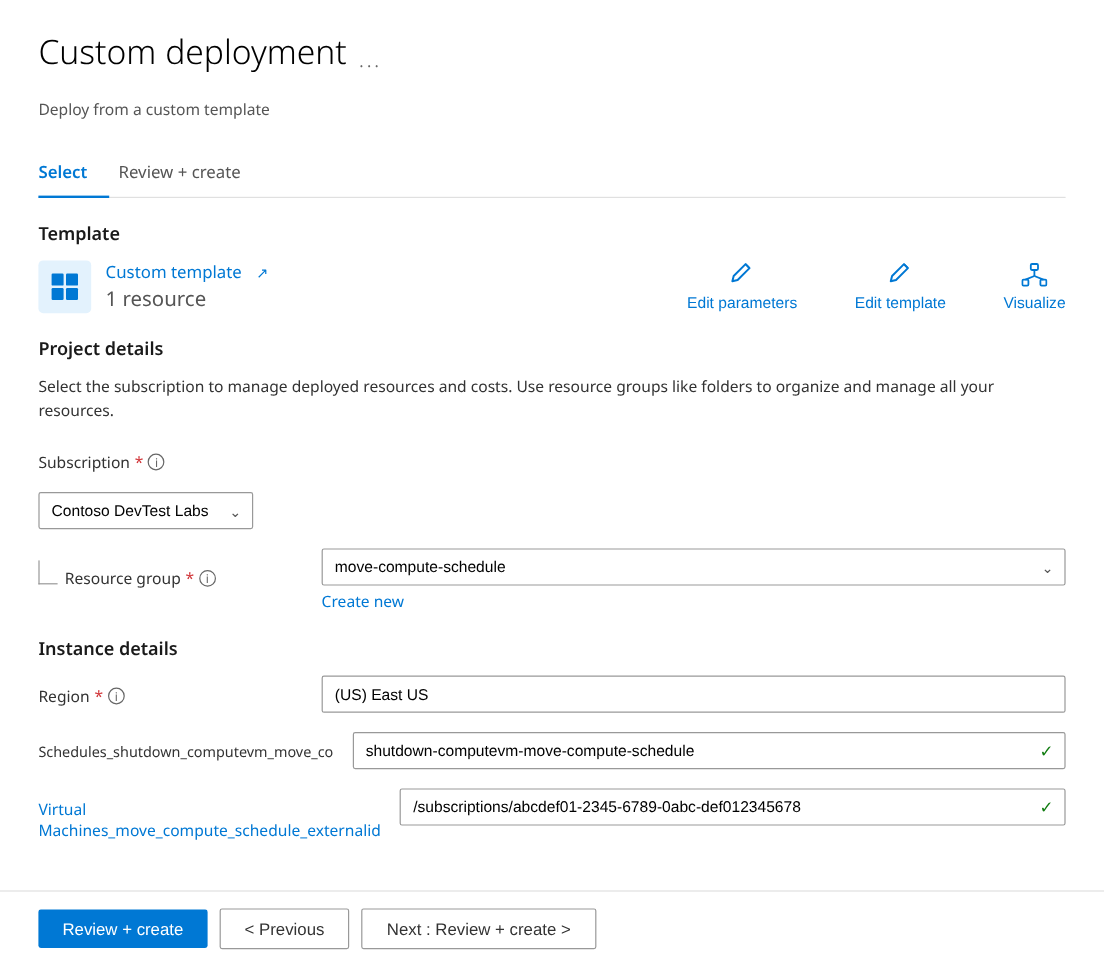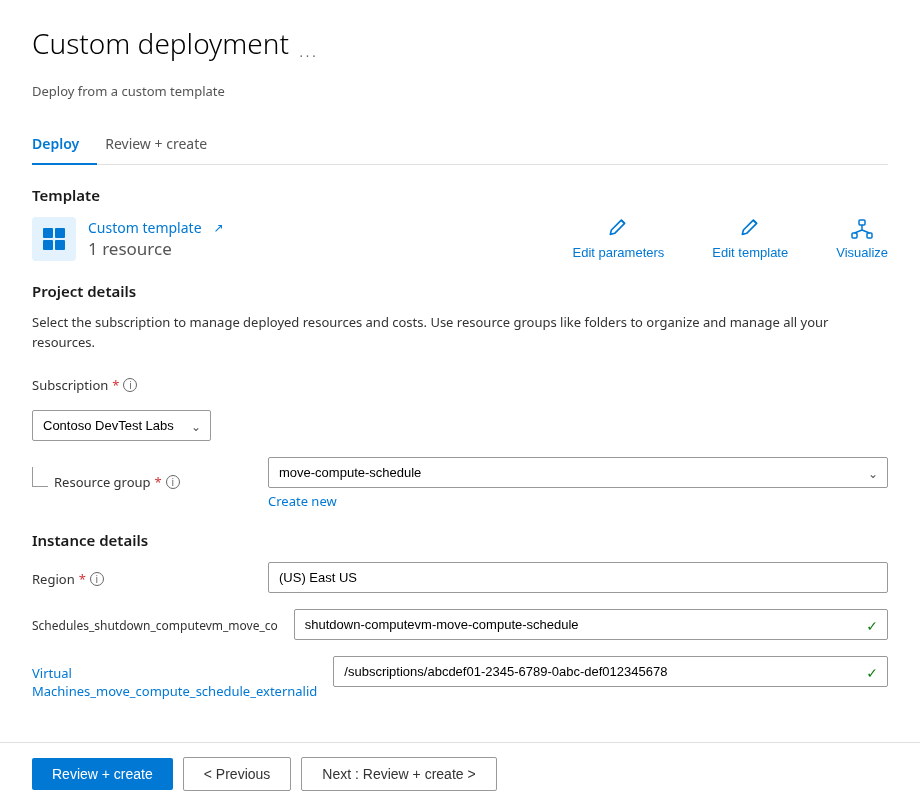--- a/index.html
+++ b/index.html
@@ -291,21 +291,21 @@
 
     <div style="display:flex; align-items:center; gap:10px;">
       <h1 class="page-title">
         <span>Custom deployment</span>
         <span class="ellipsis">...</span>
       </h1>
     </div>
     <div class="page-subtitle">Deploy from a custom template</div>
 
     <div class="tabs">
-      <div class="tab active">Deploy</div>
+      <div class="tab active">Select</div>
       <div class="tab">Review + create</div>
     </div>
 
     <div class="template-section">
       <div class="section-title">Template</div>
       <div class="template-row">
         <div class="template-card">
 
           <div class="template-icon">
             <svg width="28" height="28" viewBox="0 0 28 28" fill="none">

